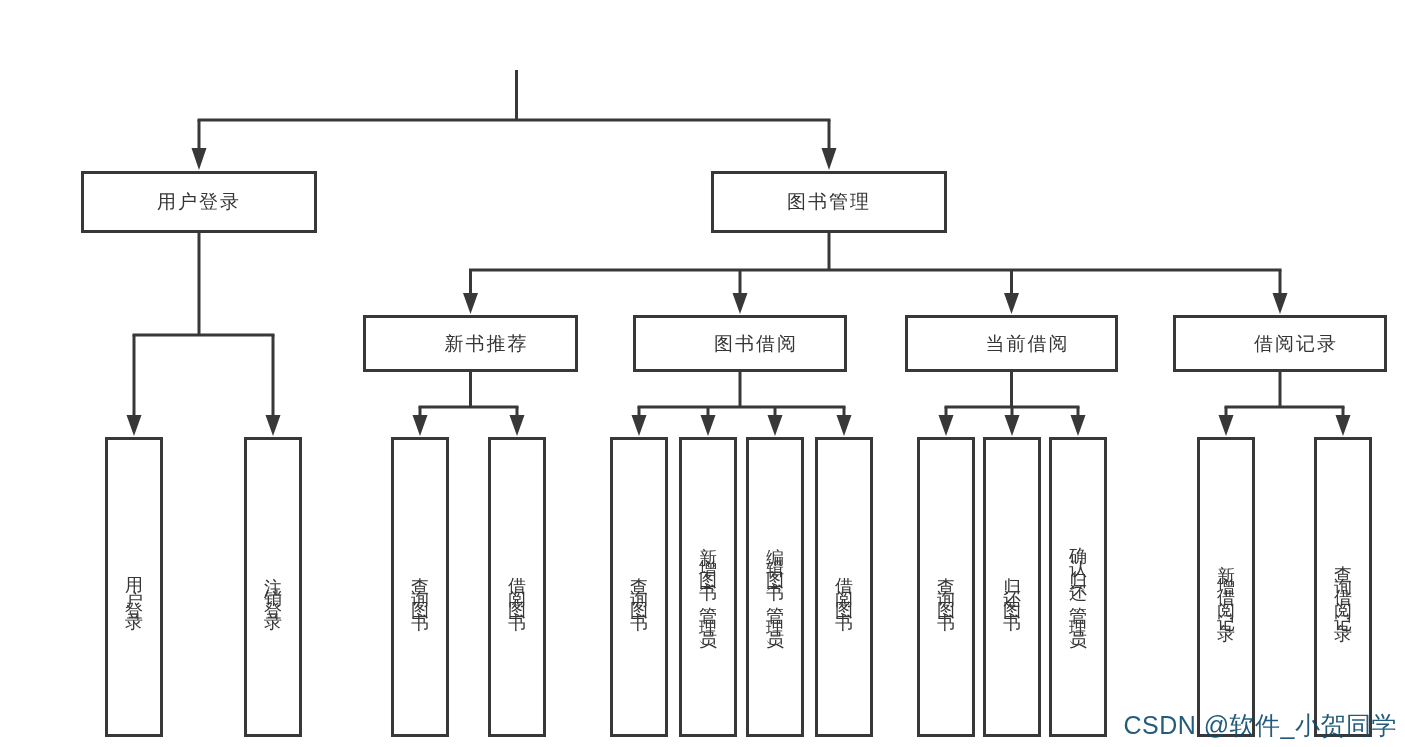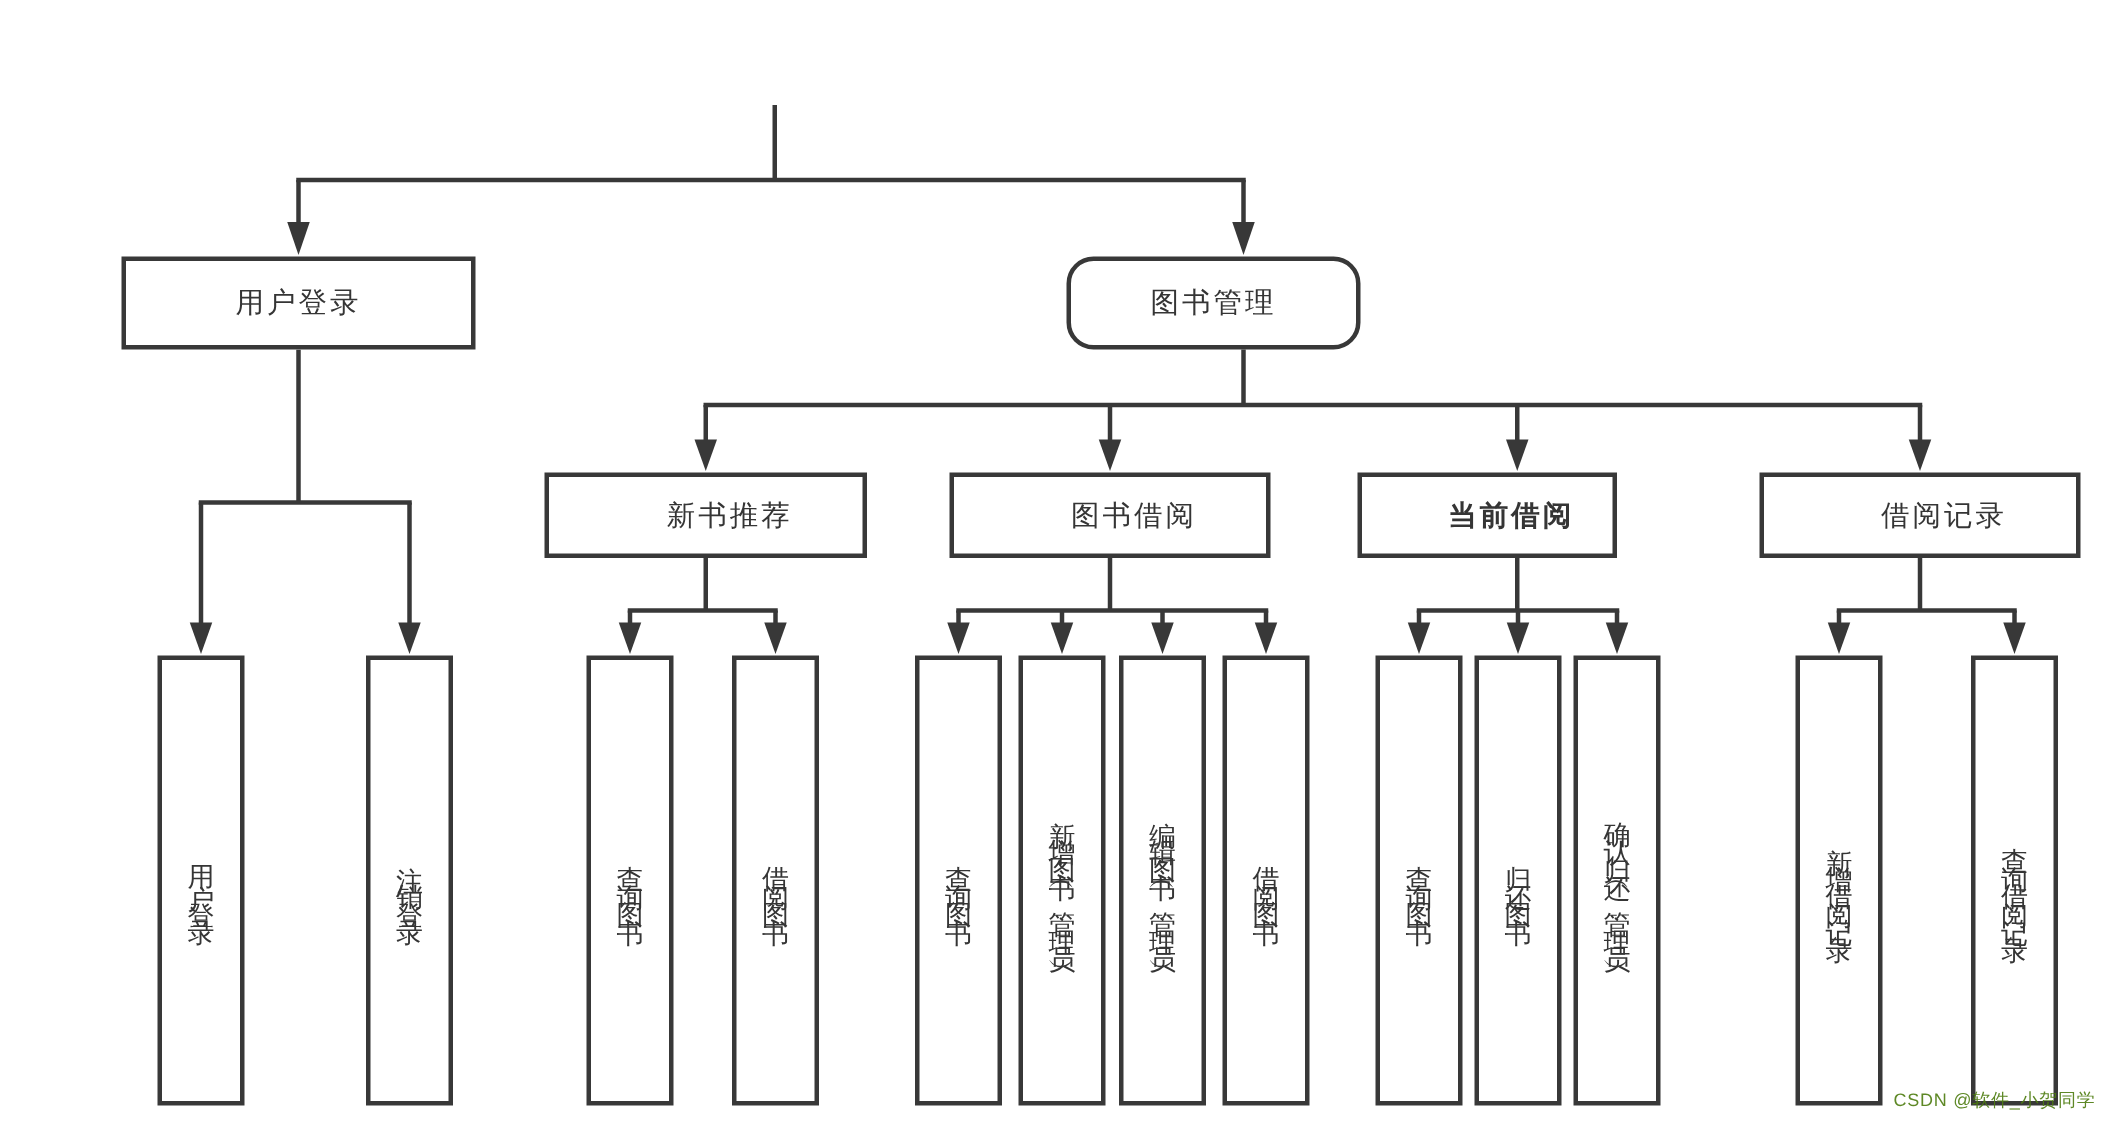--- a/index.html
+++ b/index.html
@@ -30,26 +30,26 @@
     justify-content: center;
     font-size: 19px;
     letter-spacing: 2px;
     color: #353535;
     z-index: 2;
   }
   
   .root  { left: 12px;  top: 13px;  width: 1009px; height: 57px; }
   
   .n-user  { left: 81px;  top: 171px; width: 236px; height: 62px; }
-  .n-book  { left: 711px; top: 171px; width: 196px; height: 62px; border-radius: 18px; }
+  .n-book  { left: 711px; top: 171px; width: 236px; height: 62px; }
   
   .l3 { top: 315px; height: 57px; padding-left: 32px; }
   .n-rec  { left: 363px;  width: 215px; }
   .n-bor  { left: 633px;  width: 214px; }
-  .n-cur  { left: 905px;  width: 173px; font-weight: bold; }
+  .n-cur  { left: 905px;  width: 213px; }
   .n-rcd  { left: 1173px; width: 214px; font-family: Liberation Serif, serif; }
   
   .vbox {
     top: 437px;
     height: 300px;
     width: 58px;
     writing-mode: vertical-rl;
     text-orientation: mixed;
     font-size: 18px;
     letter-spacing: 12px;
@@ -65,23 +65,23 @@
   .x8  { left: 815px; }
   .x9  { left: 917px; }
   .x10 { left: 983px; }
   .x11 { left: 1049px; }
   .x12 { left: 1197px; }
   .x13 { left: 1314px; }
   .watermark {
     position: absolute;
     right: 8px;
     bottom: 5px;
-    font-size: 12px;
+    font-size: 25px;
     letter-spacing: 0.5px;
-    color: #4d7c0f;
+    color: #0c4a6e;
     opacity: 0.9;
     z-index: 3;
     white-space: nowrap;
     pointer-events: none;
   }
 </style>
 </head>
 <body>
 
 <div class="canvas">

